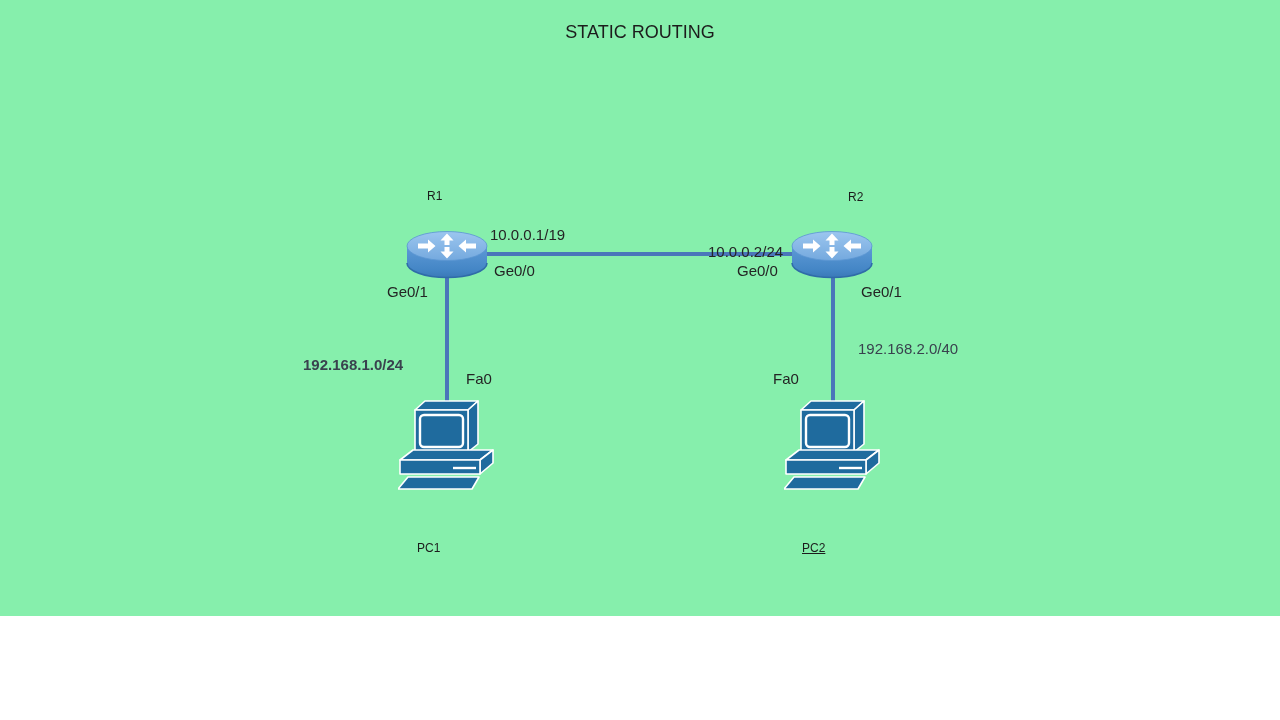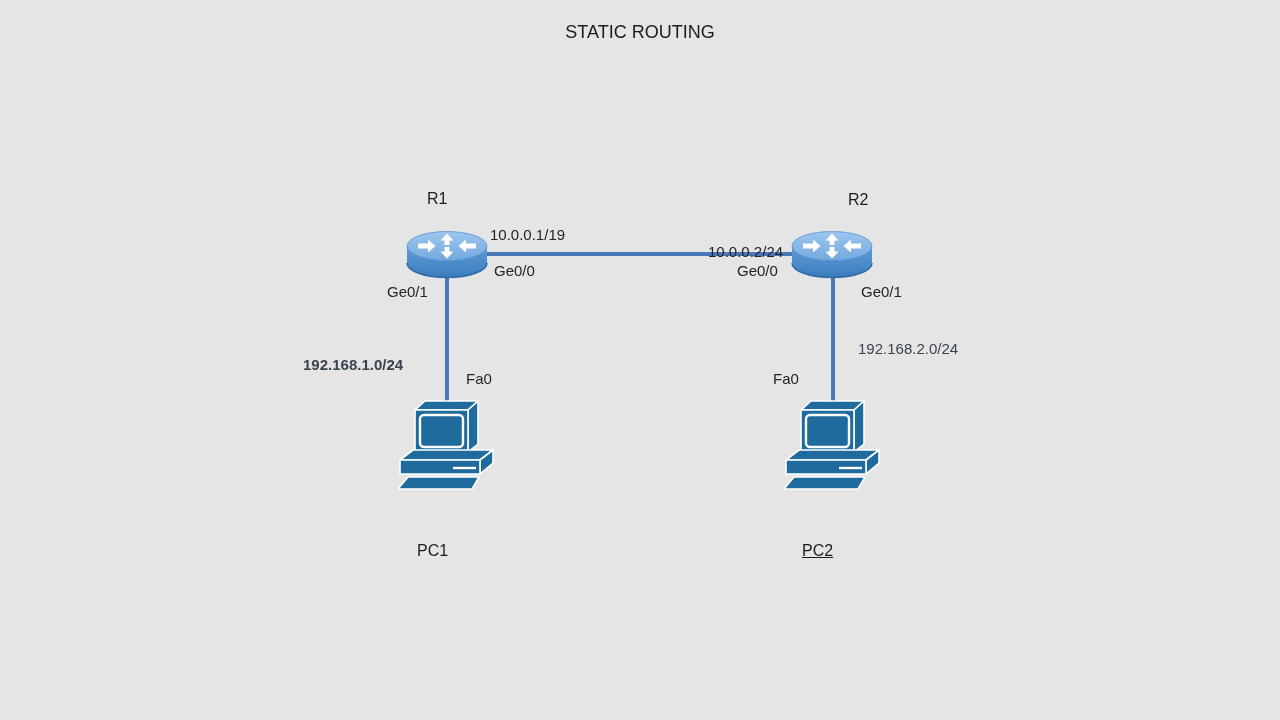--- a/index.html
+++ b/index.html
@@ -1,42 +1,42 @@
 <!DOCTYPE html>
 <html><head>
 <meta charset="utf-8">
 <style>
   * { margin: 0; padding: 0; box-sizing: border-box; }
   html, body { background: #ffffff; }
   .canvas {
     position: relative;
     width: 1280px;
-    height: 720px;
-    background: #e5e5e5;
+    height: 616px;
+    background: #86efac;
     font-family: "Liberation Sans", sans-serif;
     overflow: hidden;
   }
   .title {
     position: absolute;
     left: 0; right: 0;
     top: 22px;
     text-align: center;
     font-size: 18px;
     color: #1c1c1c;
   }
   .lbl {
     position: absolute;
     font-size: 15px;
     color: #242424;
     white-space: nowrap;
     line-height: 1.1;
   }
   .node-lbl {
     position: absolute;
-    font-size: 16px;
+    font-size: 12px;
     color: #1c1c1c;
     white-space: nowrap;
     line-height: 1.1;
   }
   .subnet { color: #39424e; }
   .edge {
     position: absolute;
     background: #4a76ba;
   }
   .edge.h { height: 3.5px; }
@@ -129,16 +129,16 @@
   <div class="lbl" style="left:490px; top:227px;">10.0.0.1/19</div>
   <div class="lbl" style="left:708px; top:219px;margin-top:25px;">10.0.0.2/24</div>
   <div class="lbl" style="left:494px; top:263px;">Ge0/0</div>
   <div class="lbl" style="left:737px; top:263px;">Ge0/0</div>
 
   <div class="lbl" style="left:387px; top:284px;">Ge0/1</div>
   <div class="lbl subnet" style="left:303px; top:357px;font-weight:bold;">192.168.1.0/24</div>
   <div class="lbl" style="left:466px; top:371px;">Fa0</div>
 
   <div class="lbl" style="left:861px; top:284px;">Ge0/1</div>
-  <div class="lbl subnet" style="left:858px; top:341px;">192.168.2.0/24</div>
+  <div class="lbl subnet" style="left:858px; top:341px;">192.168.2.0/40</div>
   <div class="lbl" style="left:773px; top:371px;">Fa0</div>
 
 </div>
 
 </body></html>

